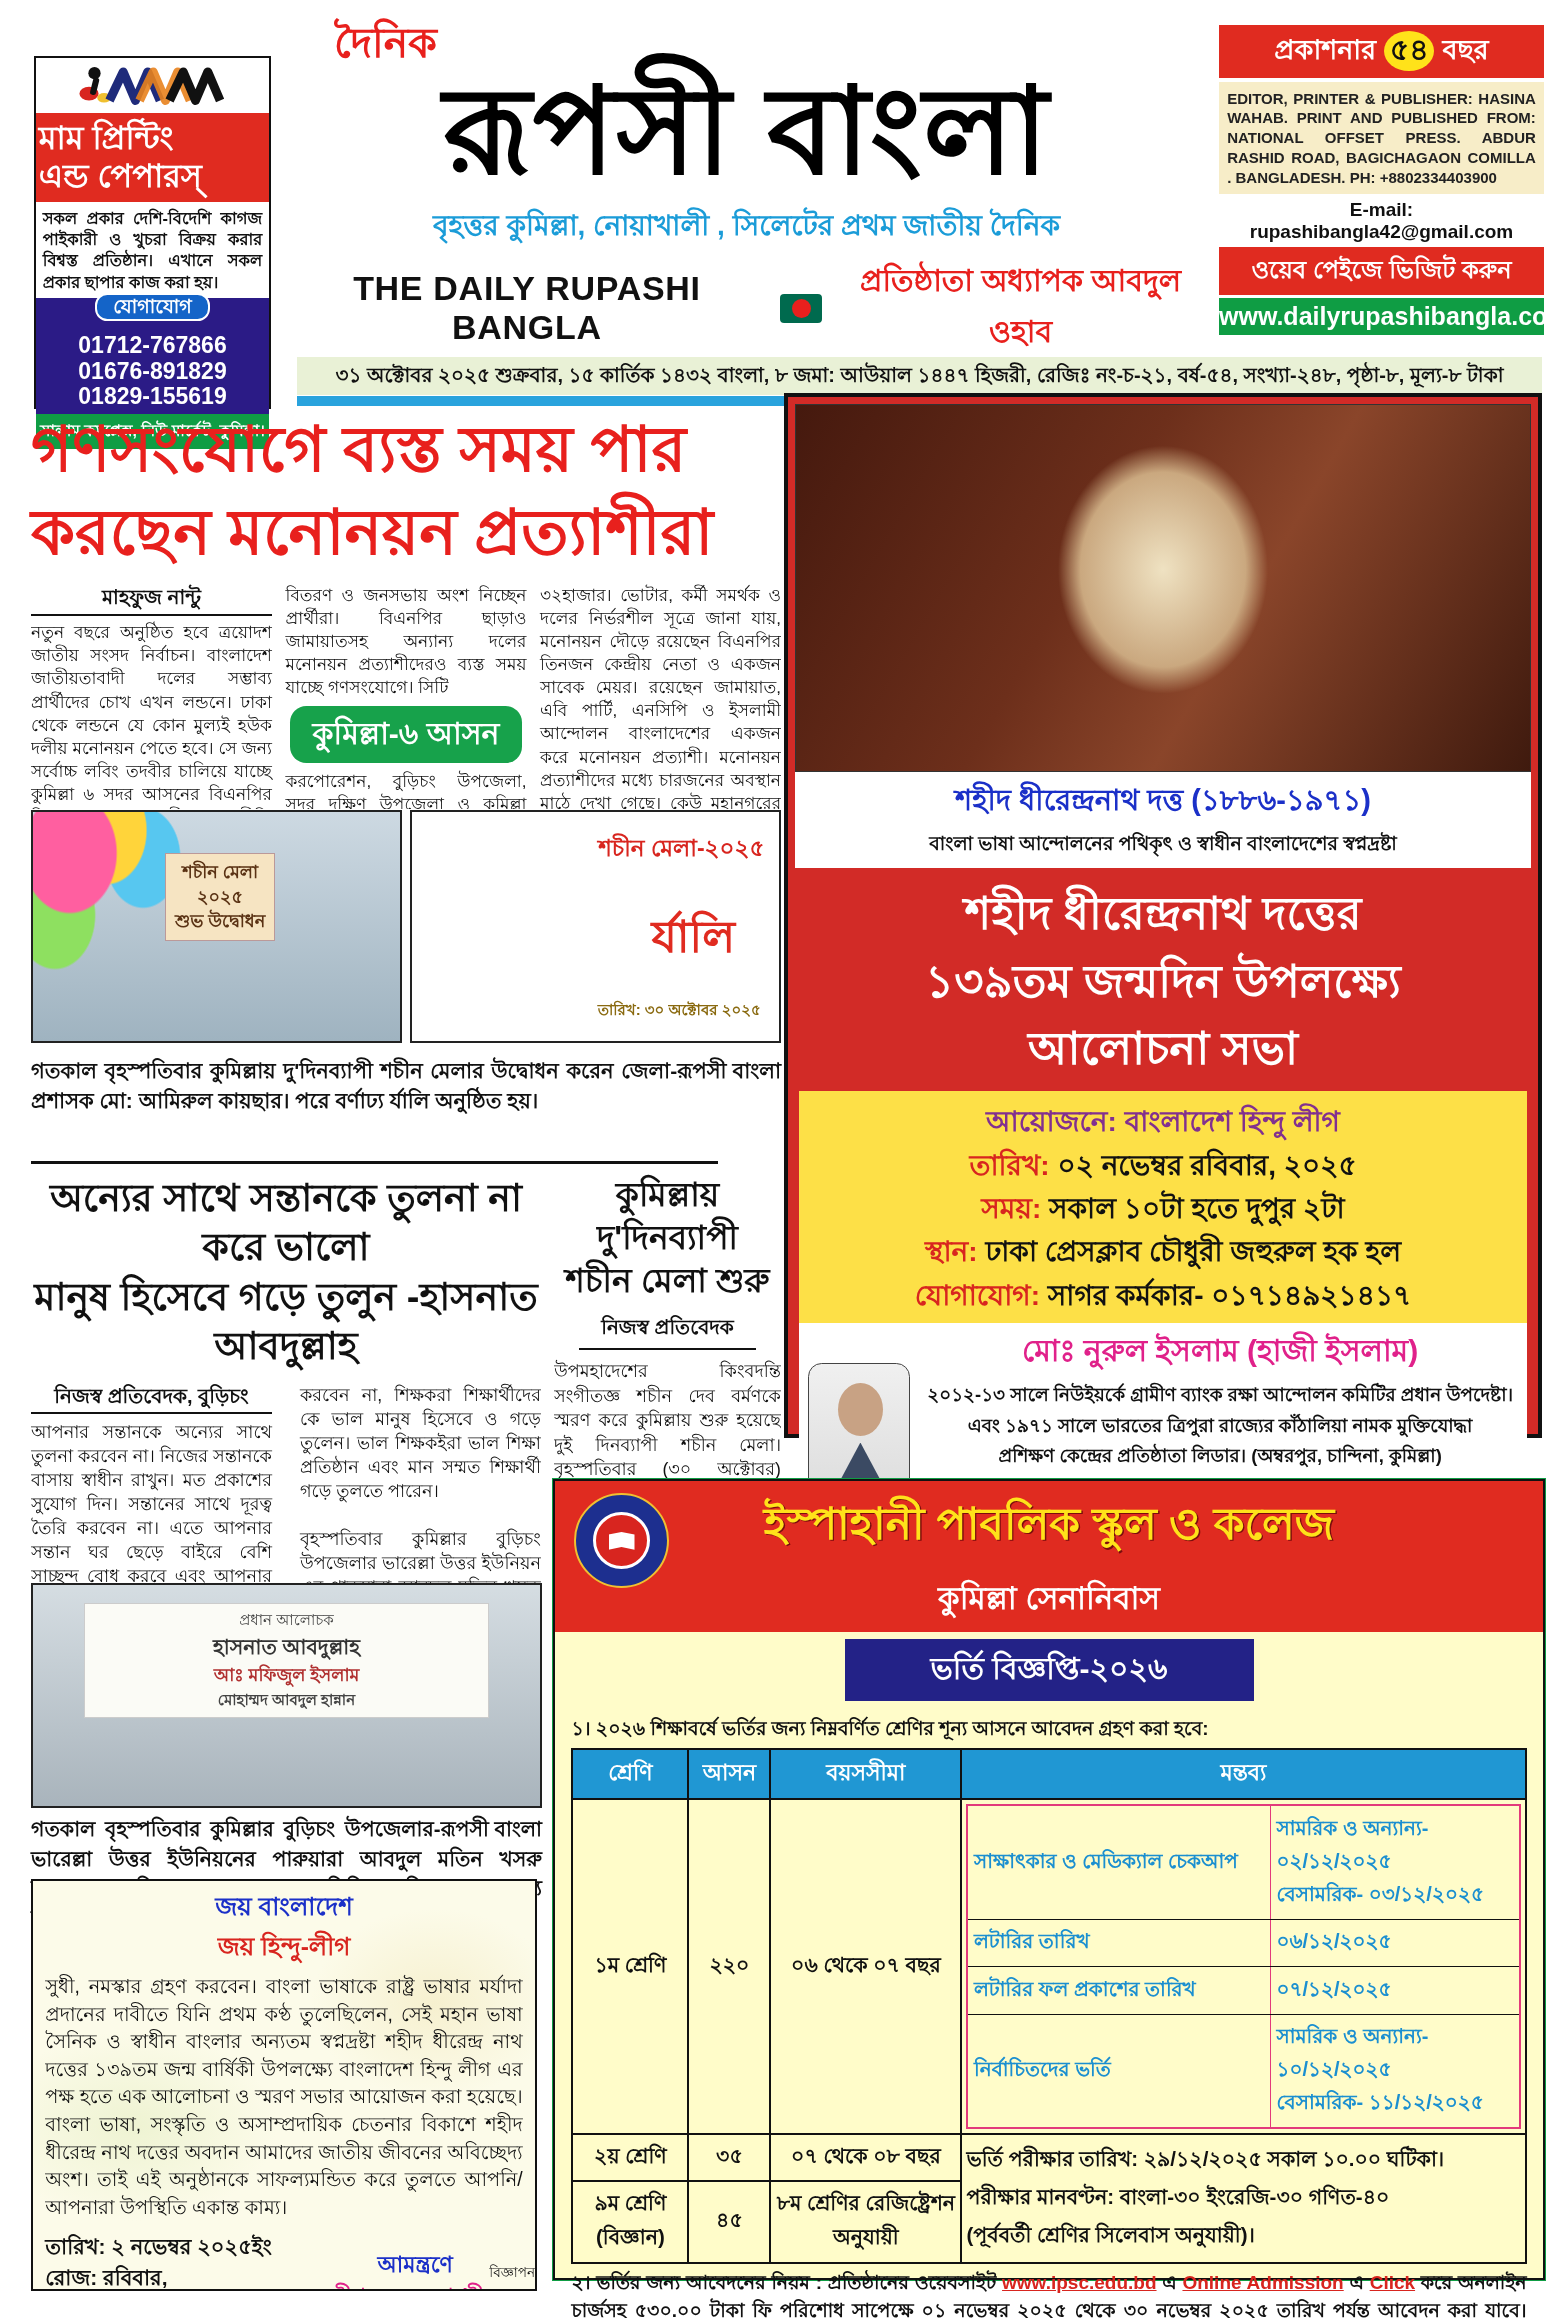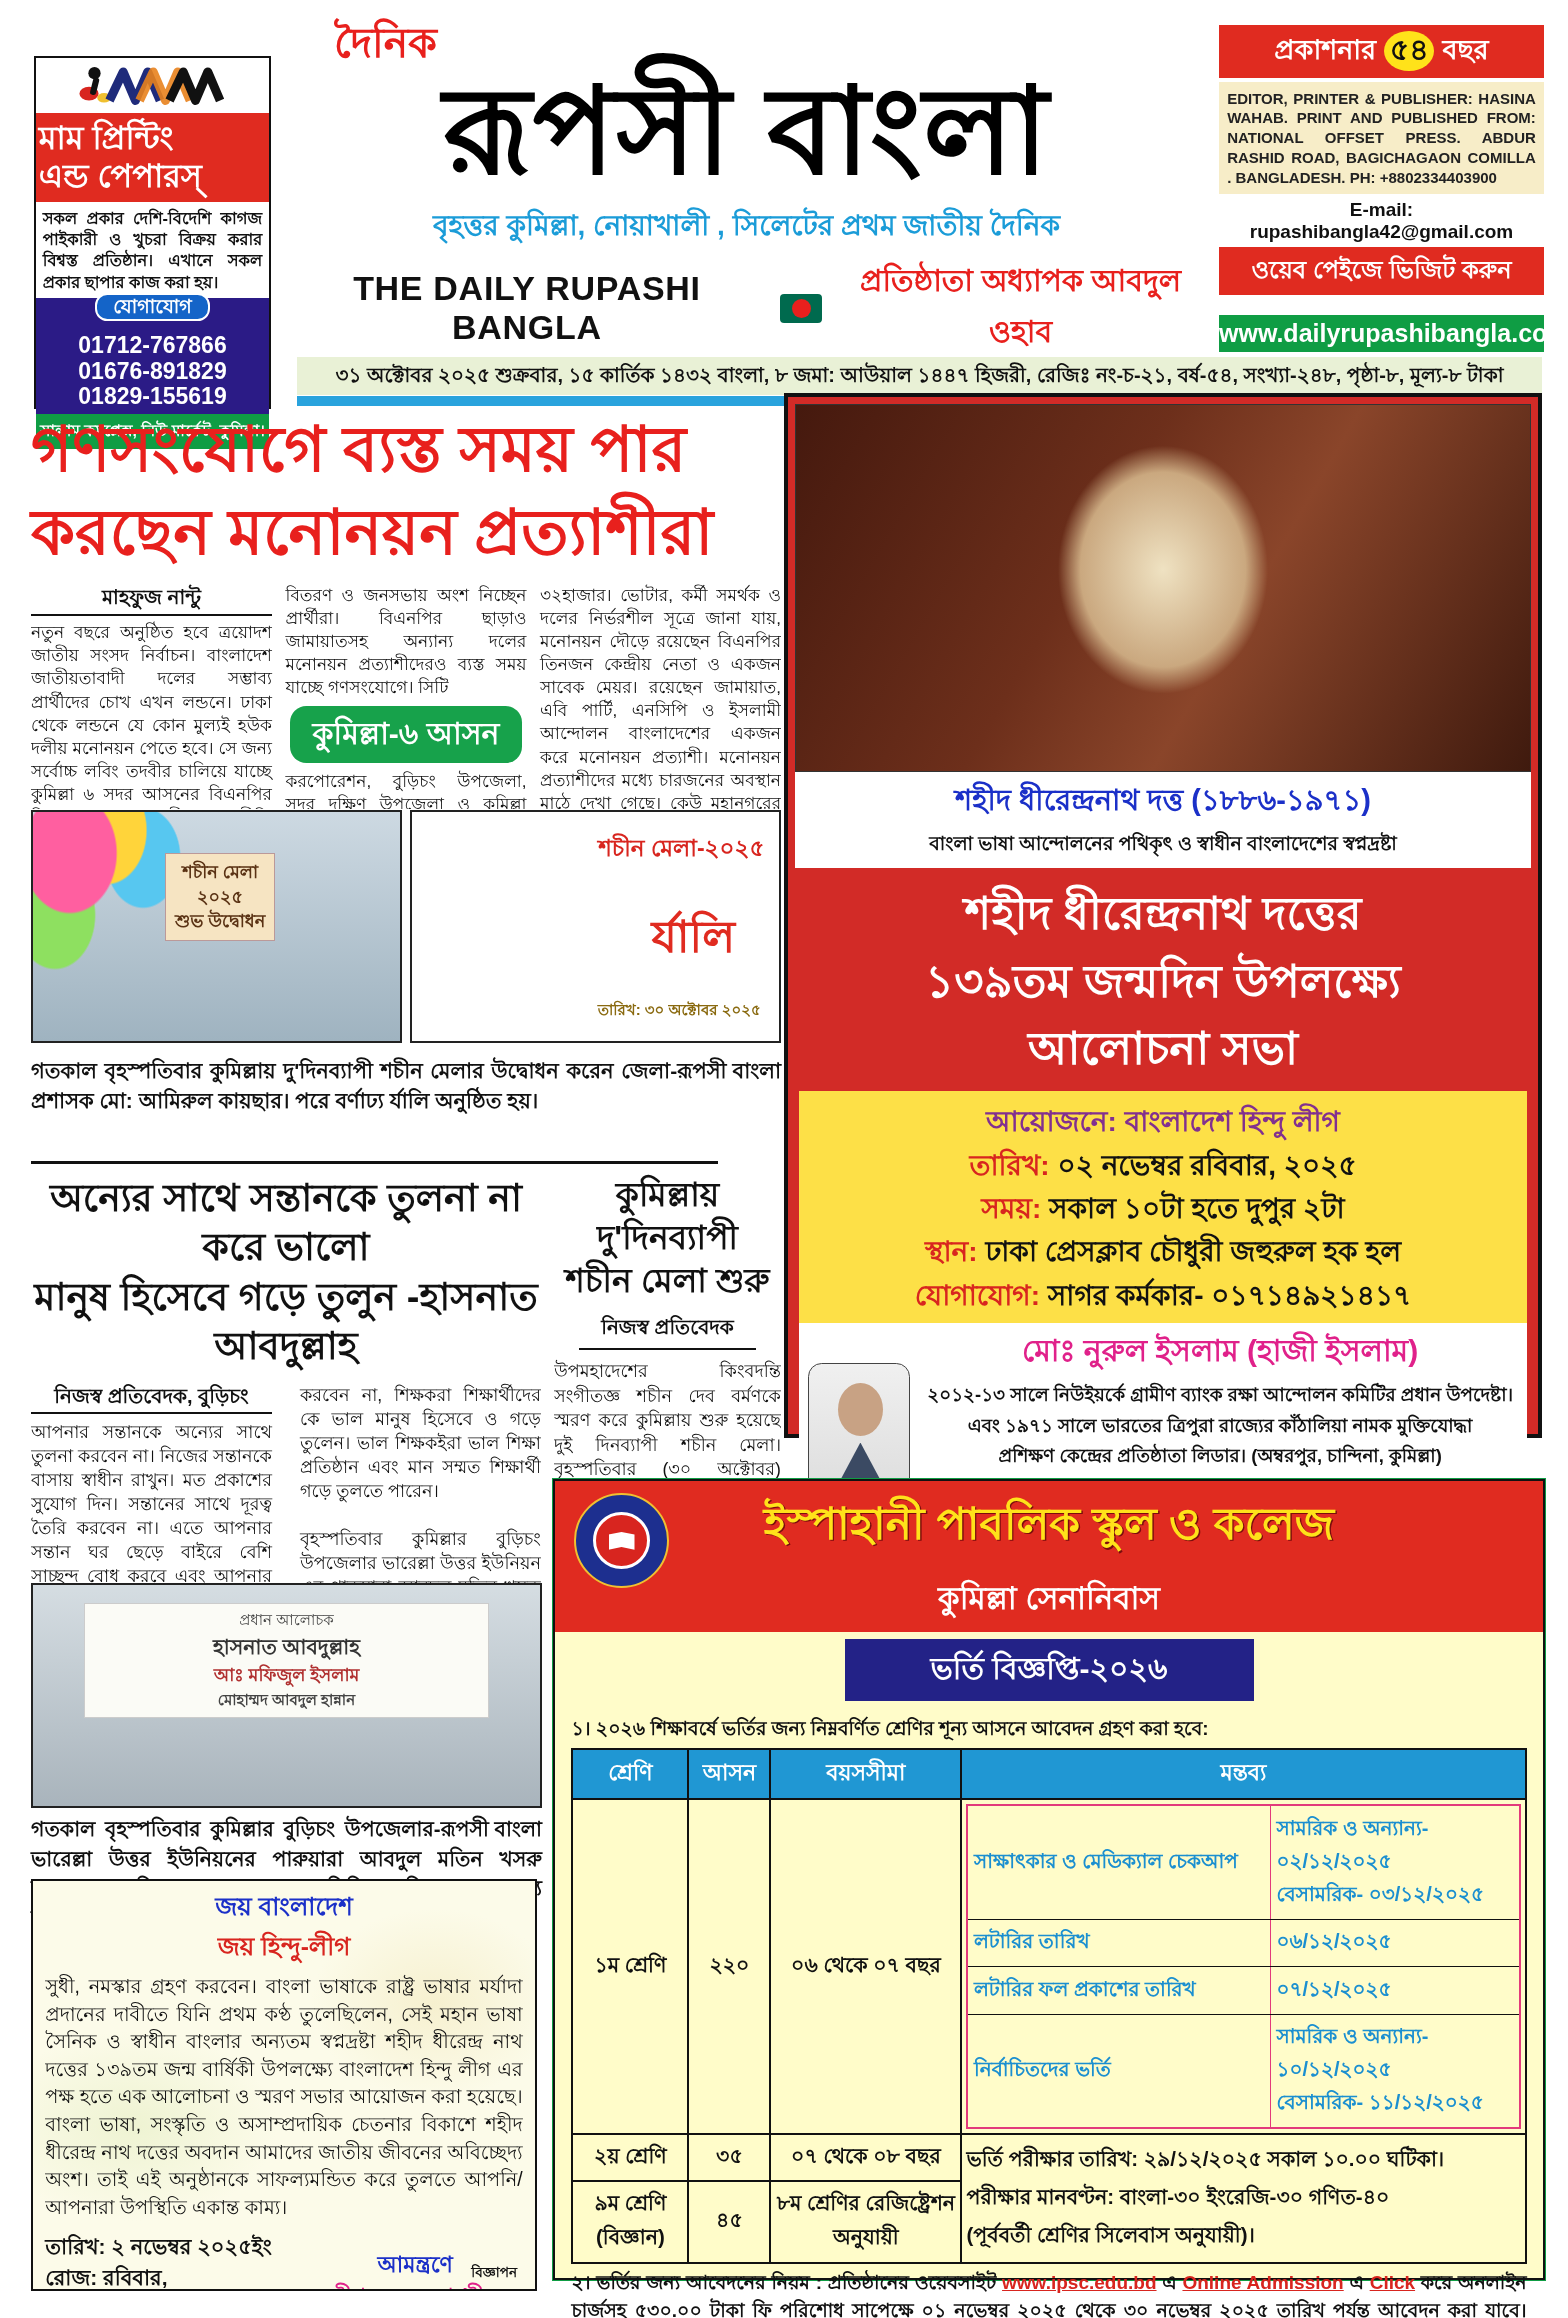--- a/index.html
+++ b/index.html
@@ -25,21 +25,21 @@
   .flag{width:44px;height:29px;background:#006a4e;border-radius:4.1px;position:relative;display:inline-block}
   .flag::after{content:"";position:absolute;left:12.3px;top:4.8px;width:19px;height:19px;border-radius:50%;background:#e8201d}
   .masthead .founder{color:#e8201d;font-weight:800;font-size:30px}
 
   .pub-col{position:absolute;left:1219px;top:24.6px;width:325px}
   .anniv{background:#e02b20;color:#fff;display:flex;align-items:center;justify-content:center;gap:8.2px;font-weight:800;font-size:27px;padding:4.1px 0}
   .anniv .years{background:#ffe21a;color:#111;border-radius:50%;width:50px;height:40px;display:flex;align-items:center;justify-content:center;font-size:30px}
   .pub-box{background:#f7edc8;font-size:15px;font-weight:700;text-align:justify;padding:6.8px 8.2px;line-height:1.32;margin-top:4.1px;color:#222}
   .email{font-size:19px;font-weight:800;text-align:center;margin-top:4.1px}
   .visit{background:#e02b20;color:#fff;font-weight:800;font-size:24px;text-align:center;padding:4.1px 0;margin-top:4.1px}
-  .site{background:#0f9d44;color:#fff;font-weight:800;font-size:25px;text-align:center;padding:4.1px 0;margin-top:20px}
+  .site{background:#0f9d44;color:#fff;font-weight:800;font-size:25px;text-align:center;padding:4.1px 0;margin-top:3px}
 
   .dateline{position:absolute;left:297px;top:357px;width:1245px;height:38px;background:#e9f1d6;display:flex;align-items:center;justify-content:center;font-weight:800;font-size:20px}
   .dateline-bar{position:absolute;left:297px;top:396px;width:1245px;height:9.5px;background:#29a3dd}
 
   
   .lead{position:absolute;left:31px;top:408px;width:750px}
   .lead .hl{color:#e8201d;font-weight:800;font-size:63px;line-height:1.32}
   .lead .cols{display:flex;gap:13.6px;margin-top:9.5px;height:225px;overflow:hidden}
   .col{width:241px;font-size:17px;line-height:1.36;text-align:justify}
   .byline{display:block;text-align:center;font-weight:800;font-size:20px;border-bottom:2px solid #111;padding-bottom:2.7px;margin-bottom:5.5px}
@@ -88,21 +88,21 @@
     radial-gradient(177px 136px at 80% 30%, #f6f0cf 0%, rgba(255,255,255,0) 70%),
     #fcfbe9;padding:6.8px 12.3px;overflow:hidden}
   .invite .s1{color:#1b30c8;text-align:center;font-weight:800;font-size:24.6px}
   .invite .s2{color:#d8251f;text-align:center;font-weight:800;font-size:24.6px}
   .invite .body{font-size:19.4px;line-height:1.42;text-align:justify;margin-top:5.5px}
   .invite .grid{display:flex;margin-top:9.5px}
   .invite .left{width:55%;font-size:21px;font-weight:700;line-height:1.5}
   .invite .right{width:45%;text-align:center;font-size:20.5px;font-weight:700;line-height:1.5;padding-top:17.7px}
   .invite .right .lbl{color:#1b30c8;font-size:22px}
   .invite .right .name{color:#e0218a}
-  .adtag{position:absolute;right:18px;bottom:4.1px;font-size:13.6px;font-weight:700}
+  .adtag{position:absolute;right:0;bottom:4.1px;font-size:13.6px;font-weight:400}
 
   
   .memorial{position:absolute;left:784px;top:393px;width:758px;height:1045px;border:4.1px solid #111;background:#d22b27;padding:6.8px}
   .mem-photo{height:368px;background:
     radial-gradient(150px 177px at 50% 45%, #efe2c2 0%, #caa87f 55%, rgba(0,0,0,0) 70%),
     linear-gradient(120deg,#45190e 0%,#6d2f1b 40%,#8a452a 60%,#3f1a0e 100%);border:1.4px solid #333}
   .mem-cap-wrap{background:#fff;text-align:center;padding:5.5px 0 6.8px 0}
   .mem-cap{color:#1b30c8;font-weight:800;font-size:29px}
   .mem-subcap{color:#111;font-weight:800;font-size:19px;margin-top:2.7px}
   .mem-title{color:#fff;text-align:center;font-weight:800;font-size:45px;line-height:1.5;padding:12.3px 0 8.2px 0}

